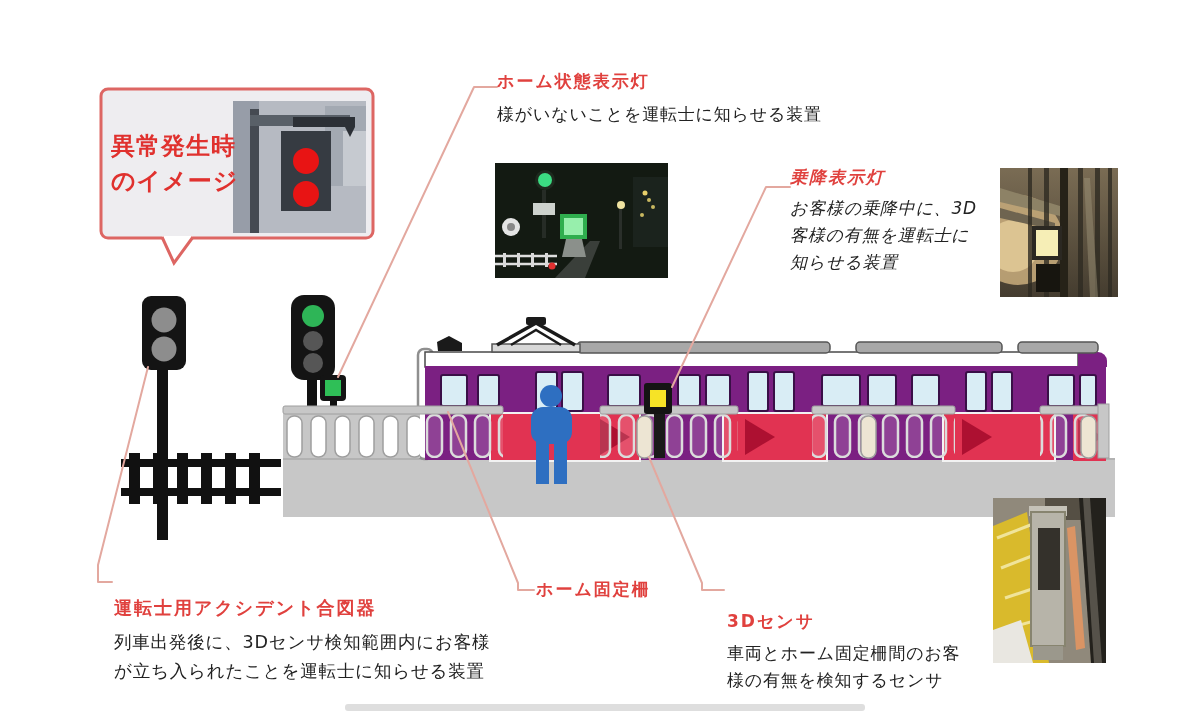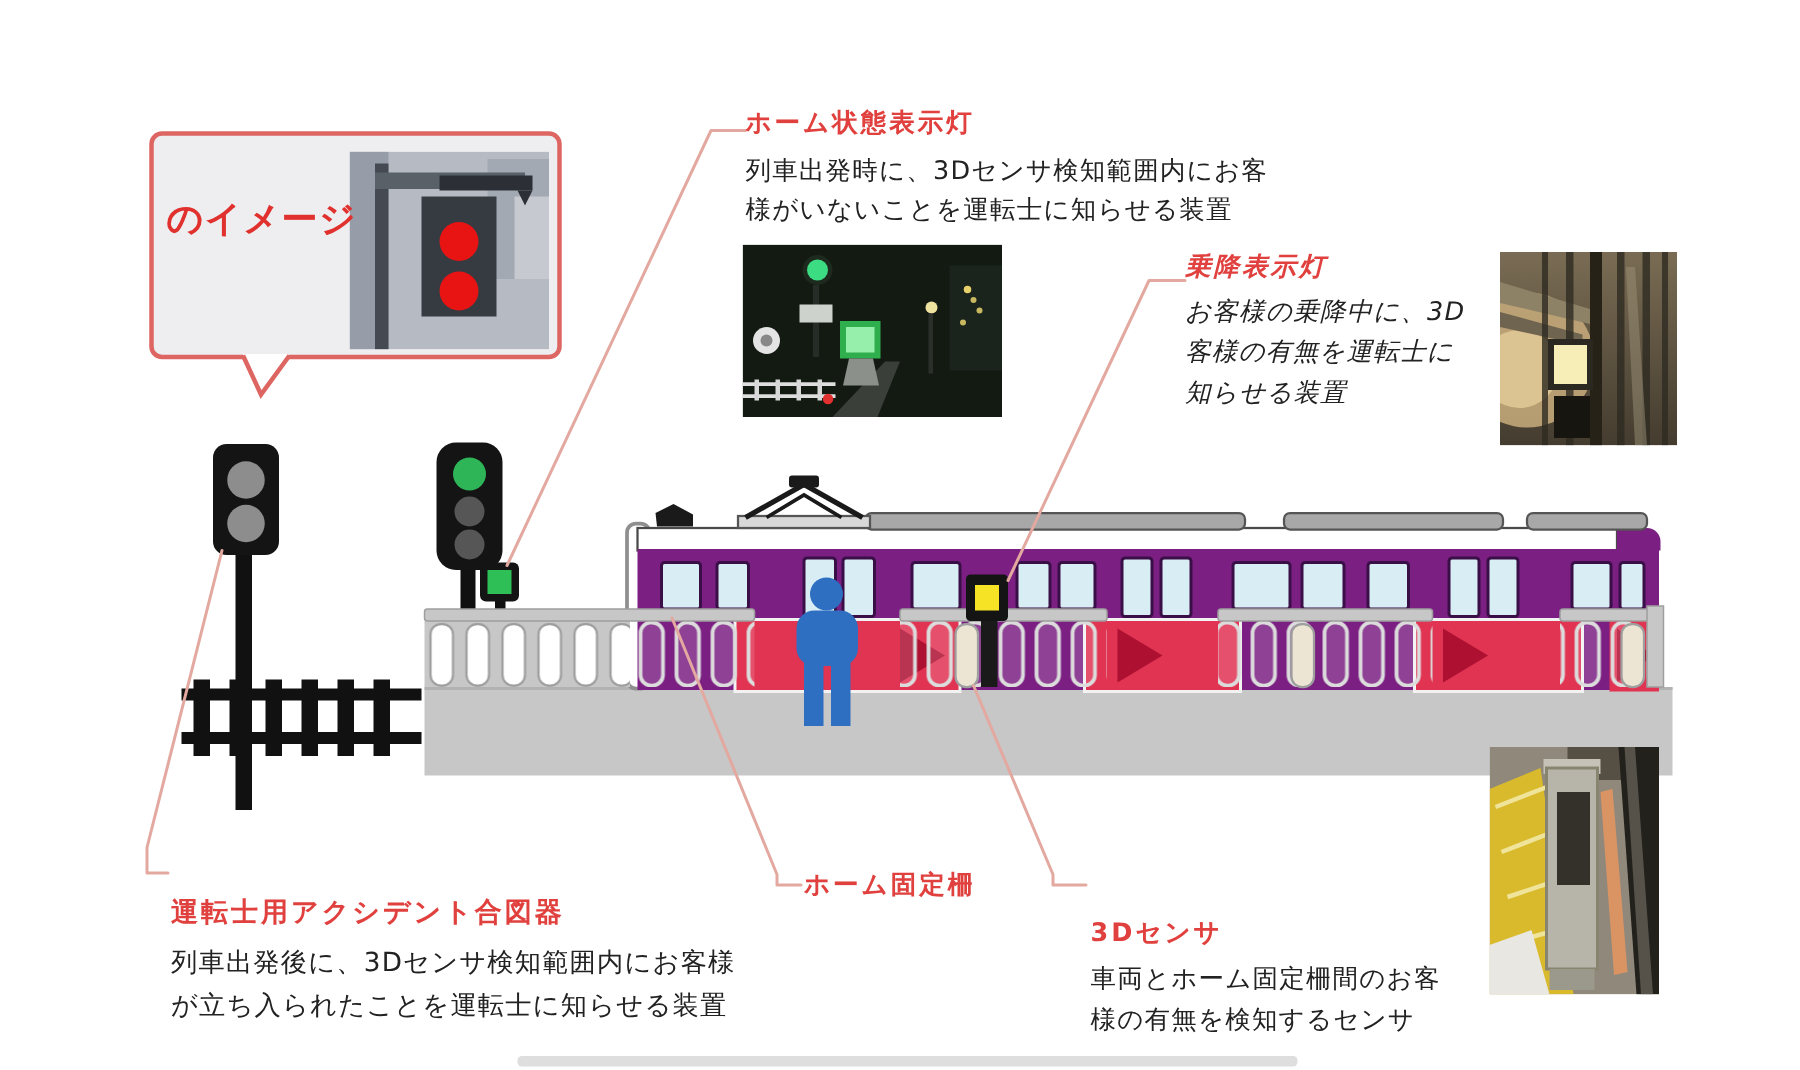--- a/index.html
+++ b/index.html
@@ -243,27 +243,27 @@
       <polygon points="90,0 97,0 109,165 101,165" fill="#56524a"></polygon>
       <rect x="36" y="8" width="38" height="10" fill="#c5c2b8"></rect>
       <rect x="38" y="14" width="34" height="134" fill="#b7b4a9" stroke="#87846f" stroke-width="2"></rect>
       <rect x="45" y="30" width="22" height="62" fill="#34312b"></rect>
       <rect x="40" y="148" width="30" height="14" fill="#9b988c"></rect>
       <polygon points="74,30 82,28 92,150 83,152" fill="#da9464"></polygon>
     </svg>
   </div>
 
   <div class="abs bubble-text" style="left:111px;top:129px;">
+    <div>異常発生時</div>
     <div>のイメージ</div>
   </div>
 
   <div class="abs" style="left:497px;top:70px;">
     <div class="t-title">ホーム状態表示灯</div>
     <div class="t-body" style="margin-top:8px;line-height:26px;">
-      <div>列車出発時に、3Dセンサ検知範囲内にお客</div>
       <div>様がいないことを運転士に知らせる装置</div>
     </div>
   </div>
 
   <div class="abs" style="left:790px;top:166px;font-style:italic;">
     <div class="t-title">乗降表示灯</div>
     <div class="t-body" style="margin-top:6px;line-height:27px;">
       <div>お客様の乗降中に、3D</div>
       <div>客様の有無を運転士に</div>
       <div>知らせる装置</div>

